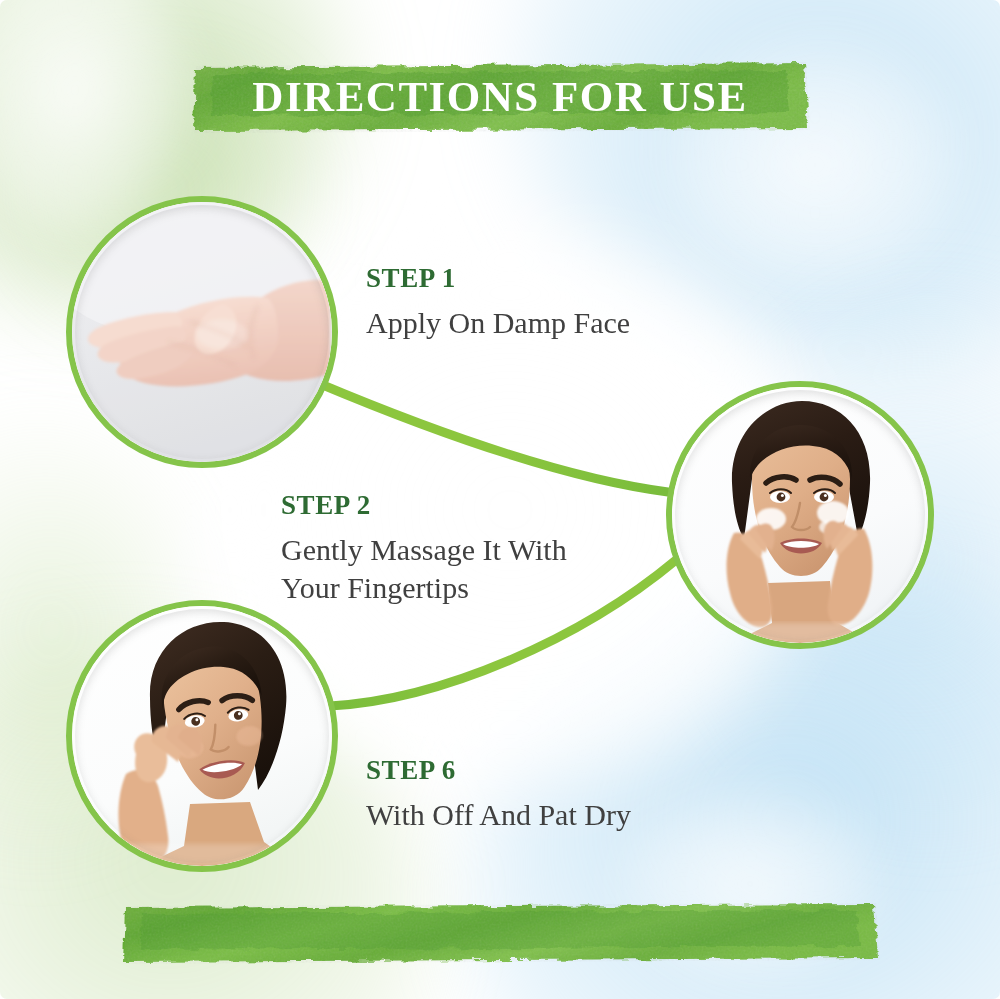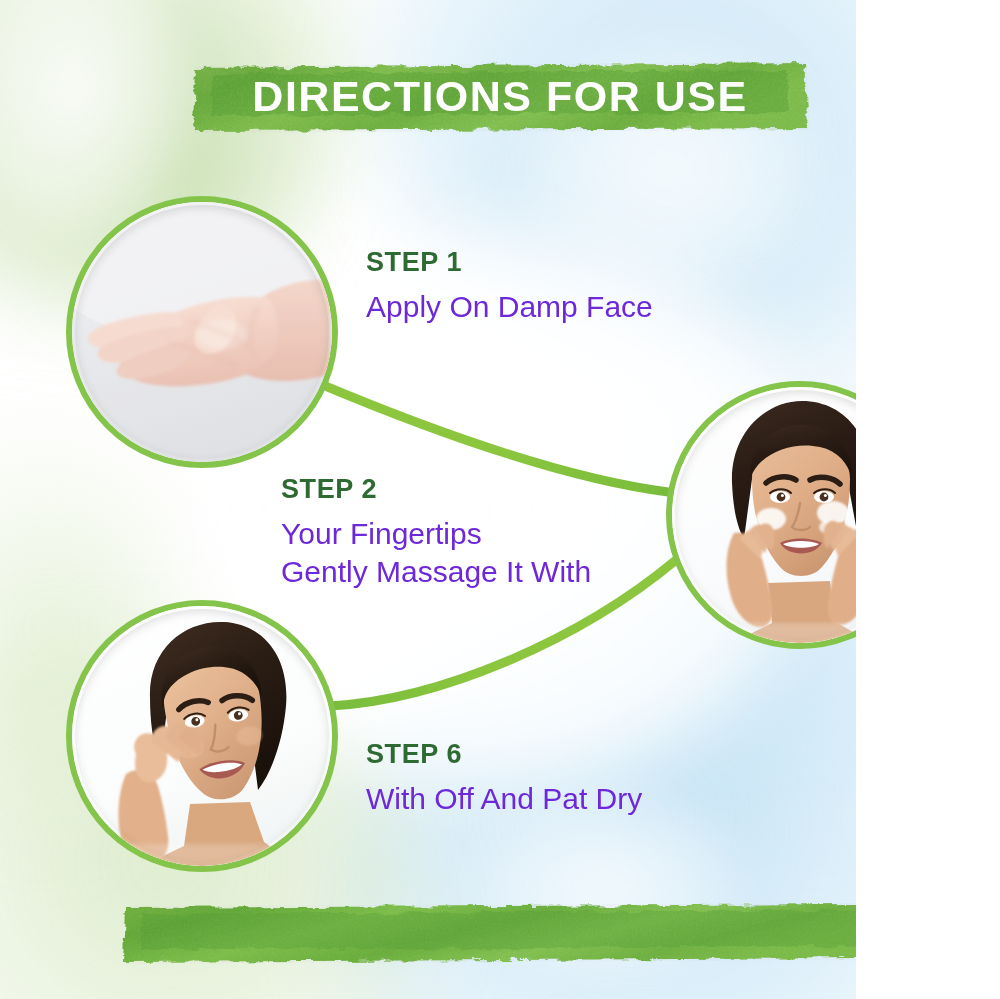--- a/index.html
+++ b/index.html
@@ -2,25 +2,26 @@
 <html><head>
 <meta charset="utf-8">
 <style>
   html, body {
     margin: 0;
     padding: 0;
     background: #ffffff;
   }
   #poster {
     position: relative;
-    width: 856px;
+    width: 1000px;
     height: 999px;
     overflow: hidden;
     background: #ffffff;
-    font-family: Liberation Sans, sans-serif;
+    font-family: Liberation Serif, serif;
+    border-radius: 7px;
   }
 
   
   .bg-layer {
     position: absolute;
     inset: 0;
     pointer-events: none;
   }
   .wash {
     position: absolute;
@@ -202,24 +203,24 @@
   
   .step {
     position: absolute;
   }
   .step-label {
     color: #2E6B33;
     font-weight: bold;
     font-size: 27px;
     letter-spacing: 0.6px;
     line-height: 1.0;
-    margin: 0 0 12px 0;
+    margin: 16px 0 12px 0;
   }
   .step-desc {
-    color: #6d28d9;
+    color: #404040;
     font-size: 30px;
     font-weight: normal;
     line-height: 1.28;
     margin: 0;
   }
   #step-1 { left: 366px; top: 249px; }
   #step-2 { left: 281px; top: 476px; }
   #step-3 { left: 366px; top: 741px; }
 </style>
 </head>
@@ -520,22 +521,22 @@
     <div class="circle-shadowring"></div>
   </div>
 
   <div class="step" id="step-1">
     <p class="step-label">STEP 1</p>
     <p class="step-desc">Apply On Damp Face</p>
   </div>
 
   <div class="step" id="step-2">
     <p class="step-label">STEP 2</p>
+    <p class="step-desc">Gently Massage It With</p>
     <p class="step-desc">Your Fingertips</p>
-    <p class="step-desc">Gently Massage It With</p>
   </div>
 
   <div class="step" id="step-3">
     <p class="step-label">STEP 6</p>
     <p class="step-desc">With Off And Pat Dry</p>
   </div>
 
   <div class="banner" id="footer-banner">
     <svg class="banner-brush" viewBox="0 0 766 72" preserveAspectRatio="none">
       <defs>

